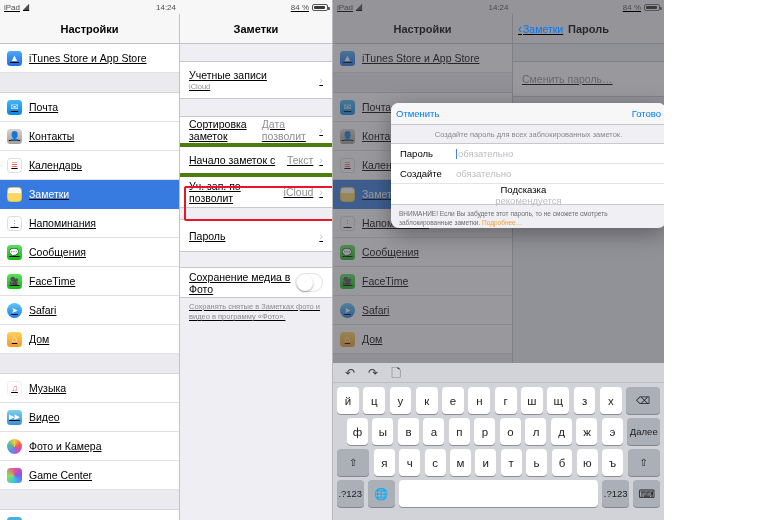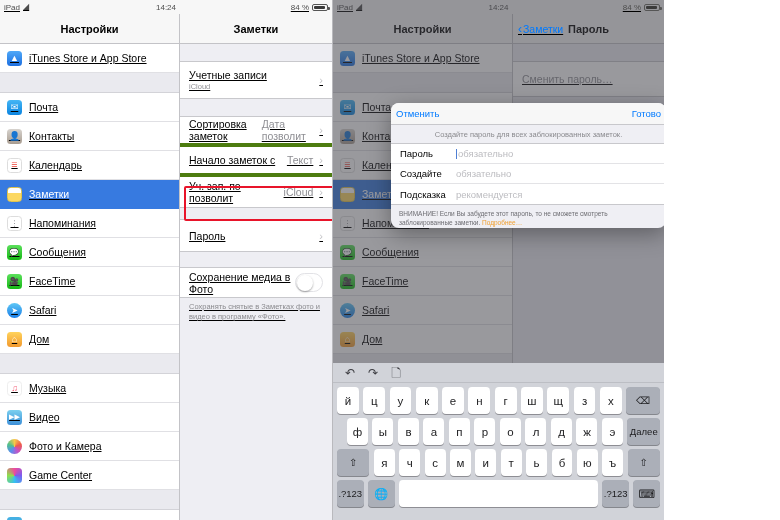--- a/index.html
+++ b/index.html
@@ -89,21 +89,21 @@
     box-shadow: 0 6px 22px rgba(0,0,0,.35);
   }
   .modal-bar { height:22px; background:#f7f7f7; border-bottom:1px solid #c8c8cc;
       display:flex; align-items:center; padding: 0 5px; position:relative;}
   .modal-bar .m-title { position:absolute; left:0; right:0; text-align:center; font-size:10px; font-weight:bold;}
   .m-btn { font-size:9.5px; color:#007aff; z-index:2;}
   .m-btn.right { margin-left:auto; }
   .modal-sub { font-size:7.5px; color:#8a8a8e; text-align:center; padding:5px 6px 4px;}
   .mgroup { background:#fff; border-top:1px solid #c8c8cc; border-bottom:1px solid #c8c8cc;}
   .mrow { height:20px; display:flex; align-items:center; padding:0 9px; border-bottom:1px solid #e3e3e6; }
-  .mrow:last-child { border-bottom:none; }
+  .mrow:last-child { border-bottom:none;flex-direction:column; }
   .mlabel { font-size:9.5px; width:56px; color:#000;}
   .mfield { font-size:9.5px; color:#bcbcc0; position:relative; }
   .caret { display:inline-block; width:1px; height:10px; background:#4e7fd4; vertical-align:-2px; margin-right:1px;}
   .mwarn { font-size:6.5px; color:#6d6d72; padding:4px 8px 0; line-height:1.45;}
   .mwarn .lnk { color:#f0a030; }
 
   
   .kb { position:absolute; left:0; right:0; bottom:0; height:157px; background:#d1d3d9; }
   .kb-tools { height:20px; display:flex; align-items:center; gap:13px; padding-left:12px;
       border-bottom:1px solid #bcbec4; }

